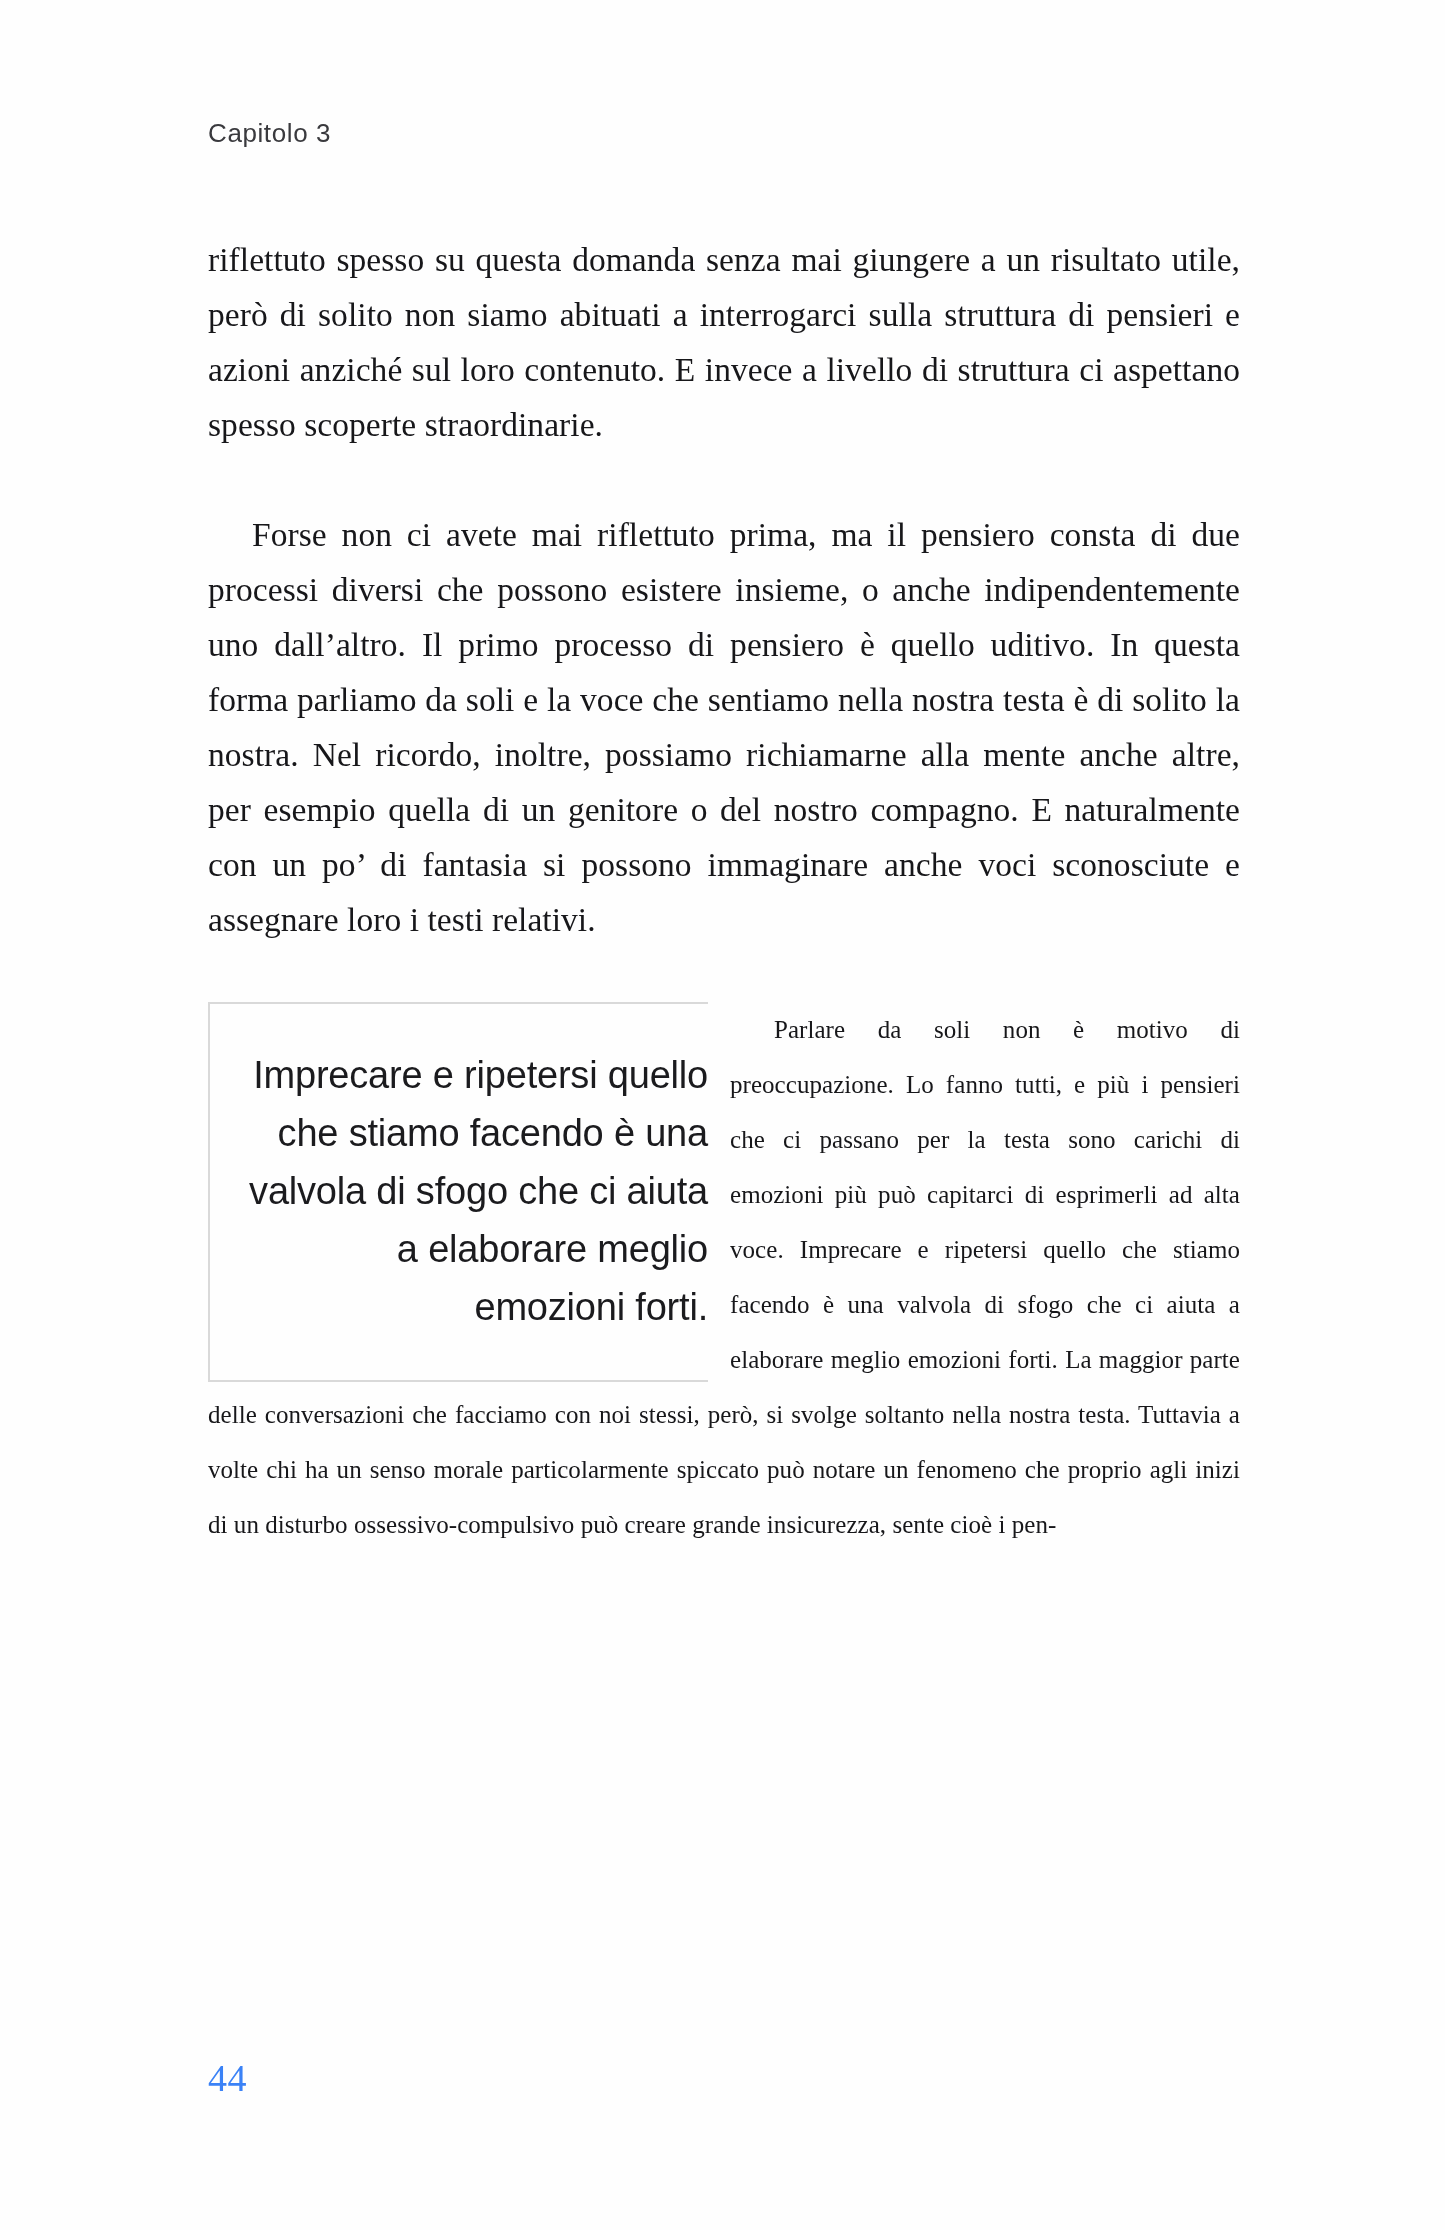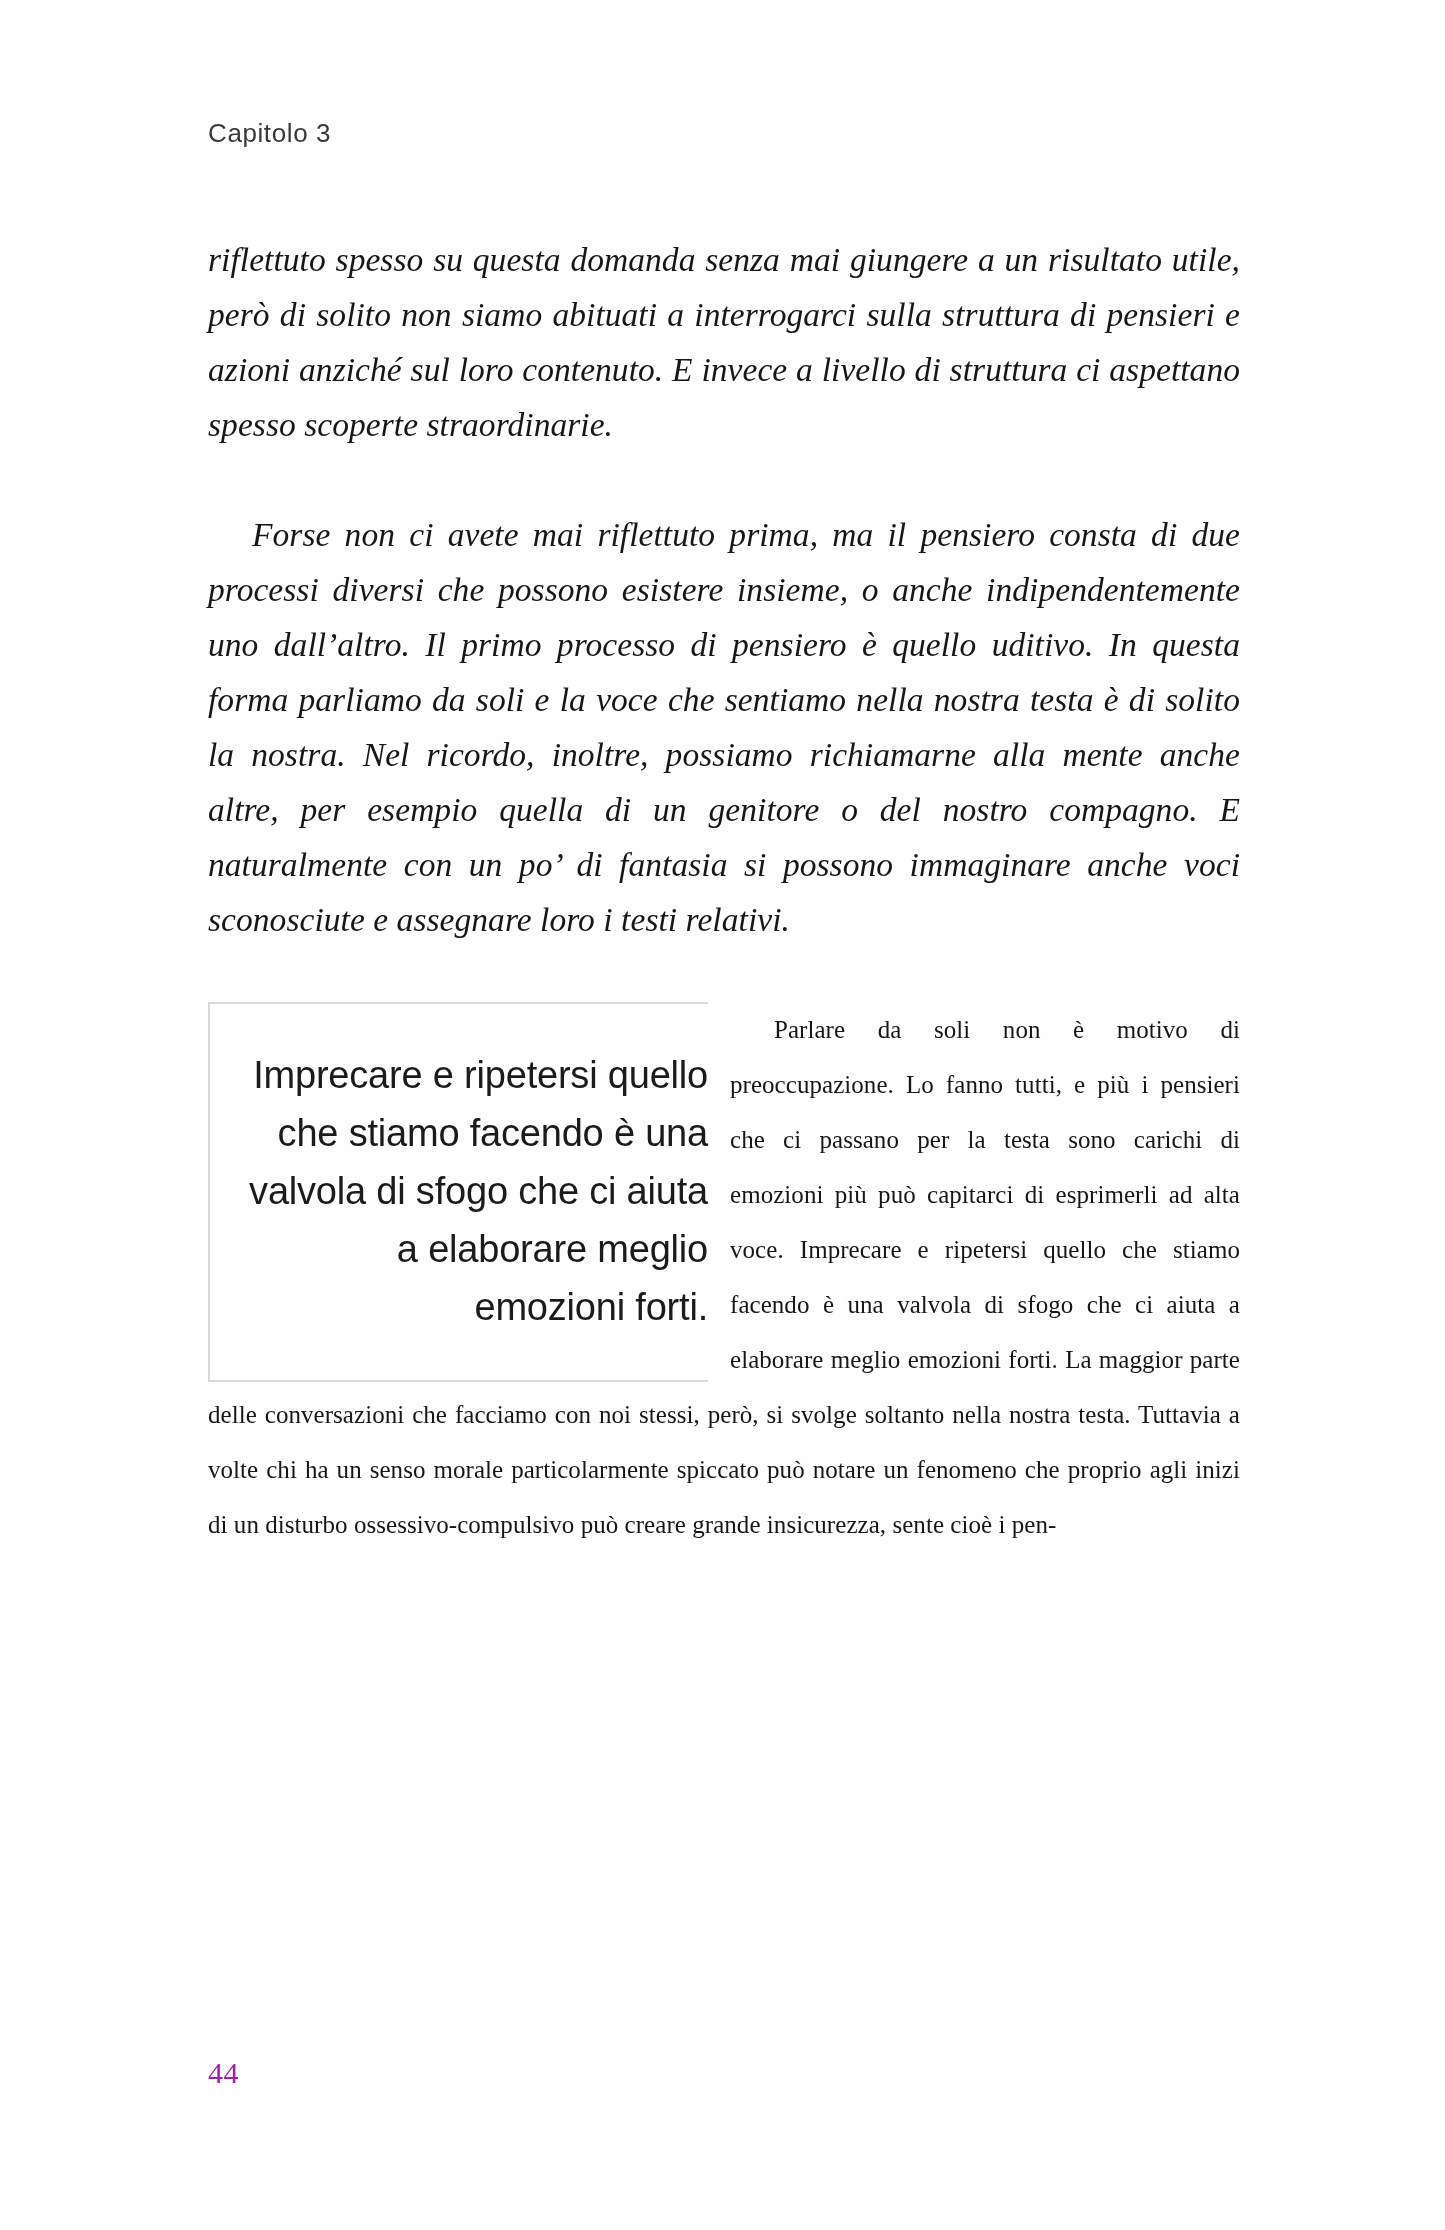--- a/index.html
+++ b/index.html
@@ -40,21 +40,20 @@
 
   p.body {
     margin: 0;
     font-size: 33.5px;
     line-height: 55px;
     text-align: justify;
     text-justify: inter-word;
     hyphens: manual;
     -webkit-hyphens: manual;
     letter-spacing: 0.05px;
-    font-style: italic;
   }
 
   .gap-lg { height: 55px; }
 
   h2.subhead {
     margin: 0;
     font-size: 33px;
     line-height: 55px;
     font-style: italic;
     font-weight: 400;
@@ -113,22 +112,22 @@
     content: "";
     display: block;
     clear: both;
   }
 
   
   .folio {
     position: absolute;
     left: 208px;
     top: 2056px;
-    font-size: 30px;
-    color: #a21caf;
+    font-size: 38px;
+    color: #3b82f6;
     letter-spacing: 0.5px;
   }
 </style>
 </head>
 <body>
 
 <div class="page">
 
   <div class="running-head">Capitolo 3</div>
 

